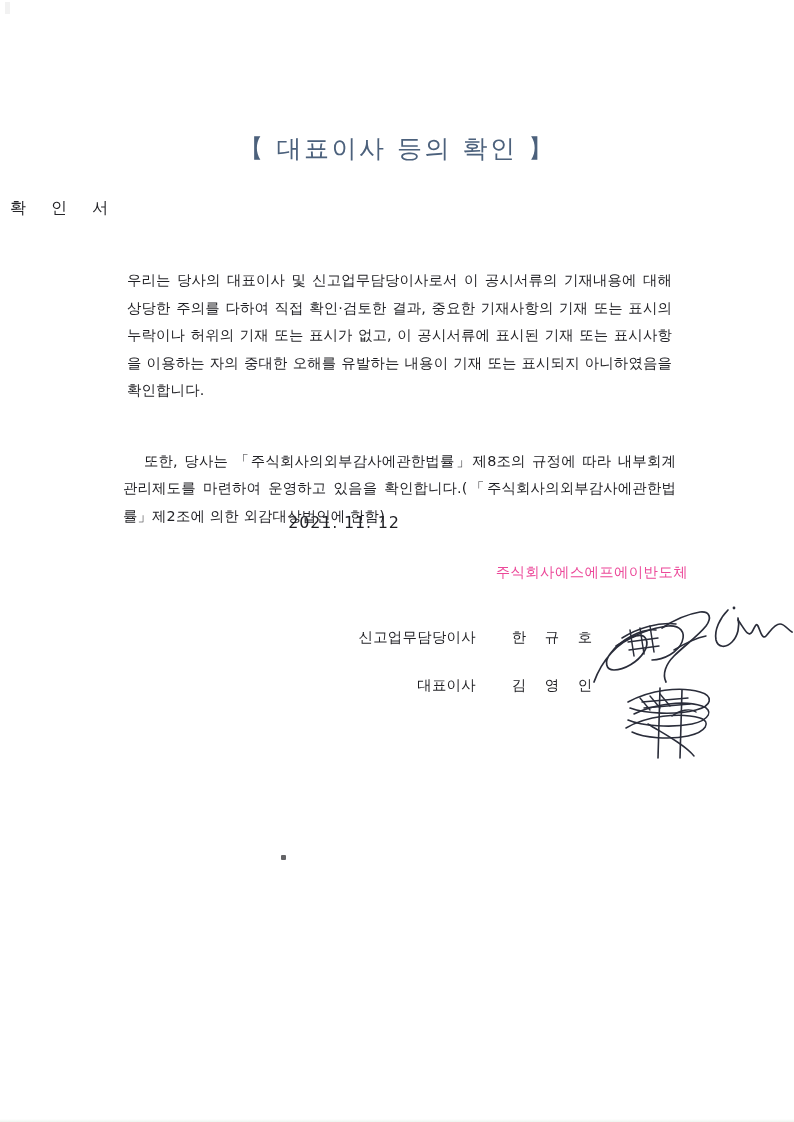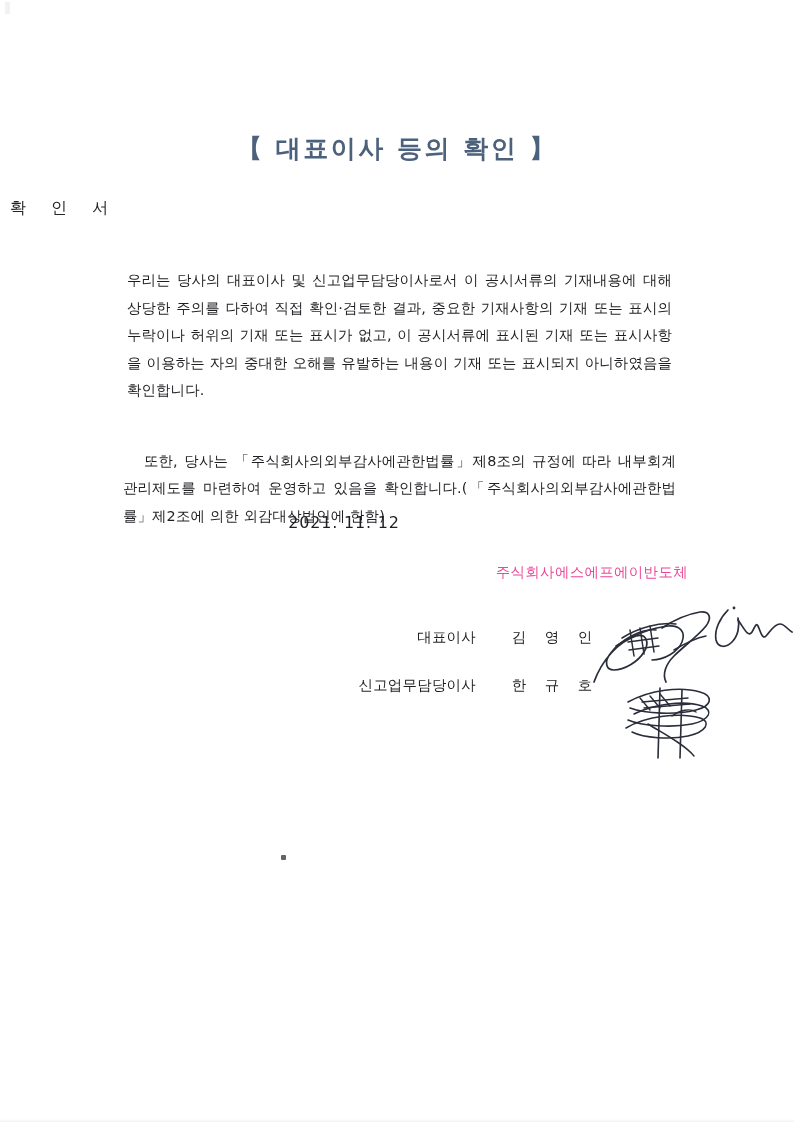--- a/index.html
+++ b/index.html
@@ -45,21 +45,21 @@
     border-radius: 1px;
   }
   .doc-title {
     position: absolute;
     left: 0;
     right: 0;
     top: 132px;
     text-align: center;
     font-family: "DejaVu Sans", "Liberation Sans", sans-serif;
     font-size: 25px;
-    font-weight: bold;
+    font-weight: normal;
     color: #4c617c;
     letter-spacing: 2.5px;
   }
   .doc-subtitle {
     position: absolute;
     left: 0;
     right: 0;
     top: 198px;
     text-align: left;
     font-size: 16px;
@@ -166,26 +166,26 @@
     <p class="para-1">우리는 당사의 대표이사 및 신고업무담당이사로서 이 공시서류의 기재내용에 대해 상당한 주의를 다하여 직접 확인·검토한 결과, 중요한 기재사항의 기재 또는 표시의 누락이나 허위의 기재 또는 표시가 없고, 이 공시서류에 표시된 기재 또는 표시사항을 이용하는 자의 중대한 오해를 유발하는 내용이 기재 또는 표시되지 아니하였음을 확인합니다.</p>
     <p class="para-2">또한, 당사는 「주식회사의외부감사에관한법률」제8조의 규정에 따라 내부회계관리제도를 마련하여 운영하고 있음을 확인합니다.(「주식회사의외부감사에관한법률」제2조에 의한 외감대상법인에 한함)</p>
   </div>
 
   <div class="date-line">2021. 11. 12</div>
 
   <div class="company-line">주식회사에스에프에이반도체</div>
 
   <div class="sign-rows">
     <div class="sign-row">
+      <span class="sign-role">신고업무담당이사</span>
+      <span class="sign-name">한 규 호</span>
+    </div>
+    <div class="sign-row">
       <span class="sign-role">대표이사</span>
       <span class="sign-name">김 영 인</span>
-    </div>
-    <div class="sign-row">
-      <span class="sign-role">신고업무담당이사</span>
-      <span class="sign-name">한 규 호</span>
     </div>
   </div>
 
   <div class="signature-layer">
     <svg width="206" height="160" viewBox="0 0 206 160" fill="none" stroke="#2a2d3a" stroke-linecap="round" stroke-linejoin="round">
 
       <path d="M6 84 C14 62, 30 44, 48 38 C58 35, 62 44, 56 54 C50 64, 36 72, 26 72
                C18 72, 16 64, 22 56 C32 42, 54 30, 68 32" stroke-width="1.7"></path>
       <path d="M28 48 C44 38, 62 30, 80 28 C92 27, 98 34, 94 44 C90 54, 76 62, 64 62" stroke-width="1.6"></path>
       <path d="M34 40 C50 30, 70 24, 88 26" stroke-width="1.5"></path>

